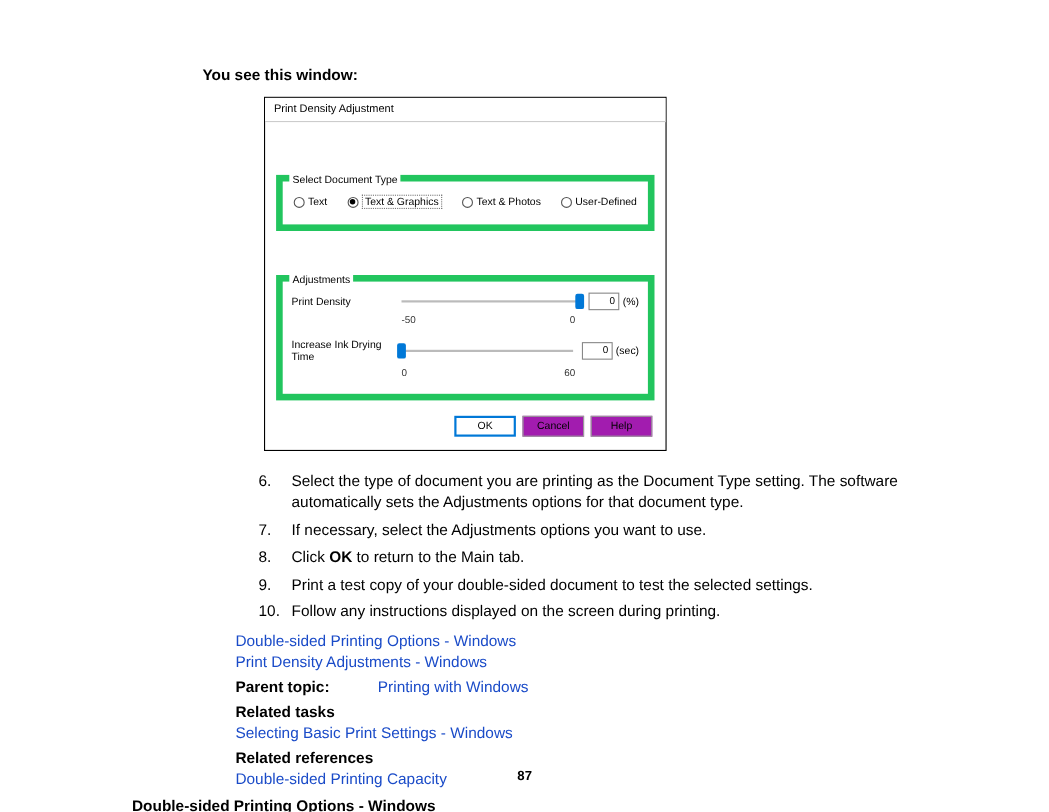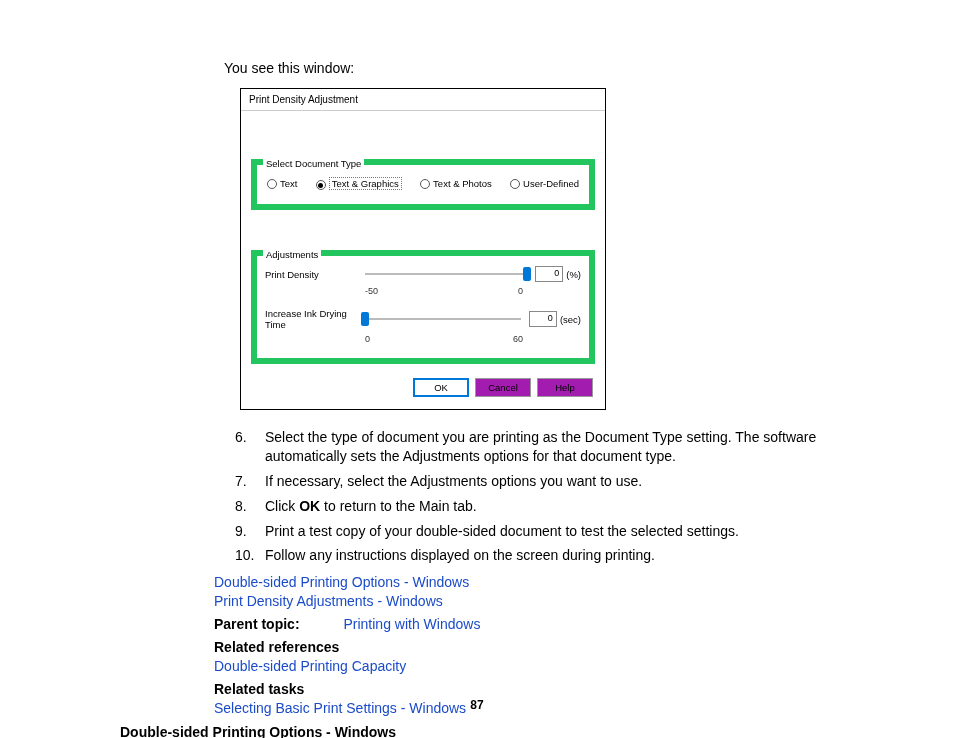--- a/index.html
+++ b/index.html
@@ -14,23 +14,24 @@
       background: #fff;
       width: 954px;
       height: 738px;
       position: relative;
       padding: 0;
     }
     .page {
       padding: 60px 120px 40px 120px;
     }
     .intro-text {
-      margin-left: 104px;
+      margin-left: 64px;
       margin-bottom: 12px;
       font-size: 14px;
+      font-weight: bold;
     }
     .dialog-screenshot {
       margin-left: 120px;
       width: 366px;
       border: 1px solid #000;
       background: #fff;
       font-family: "Segoe UI", Tahoma, sans-serif;
       font-size: 9.5px;
       color: #000;
       margin-bottom: 18px;
@@ -62,21 +63,21 @@
     }
     .radio-row {
       display: flex;
       justify-content: space-between;
       align-items: center;
       padding: 4px 2px;
       gap: 4px;
     }
     .radio-item {
       display: flex;
-      align-items: flex-end;
+      align-items: center;
       gap: 3px;
       font-size: 9.5px;
       white-space: nowrap;
     }
     .radio-circle {
       width: 10px;
       height: 10px;
       border: 1px solid #555;
       border-radius: 50%;
       display: inline-flex;
@@ -342,26 +343,26 @@
   <div class="link-block">
     <div class="link-line">Double-sided Printing Options - Windows</div>
     <div class="link-line">Print Density Adjustments - Windows</div>
   </div>
 
   <div class="para-block">
     <span class="bold">Parent topic: </span><span class="link-line" style="display:inline;margin-left:40px;">Printing with Windows</span>
   </div>
 
   <div class="para-block">
+    <div class="bold">Related tasks</div>
+    <div class="link-line">Selecting Basic Print Settings - Windows</div>
+  </div>
+
+  <div class="para-block">
     <div class="bold">Related references</div>
     <div class="link-line">Double-sided Printing Capacity</div>
   </div>
 
-  <div class="para-block">
-    <div class="bold">Related tasks</div>
-    <div class="link-line">Selecting Basic Print Settings - Windows</div>
-  </div>
-
   <div class="heading-h2">Double-sided Printing Options - Windows</div>
 
 </div>
 
 <div class="page-number">87</div>
 
 </body></html>

